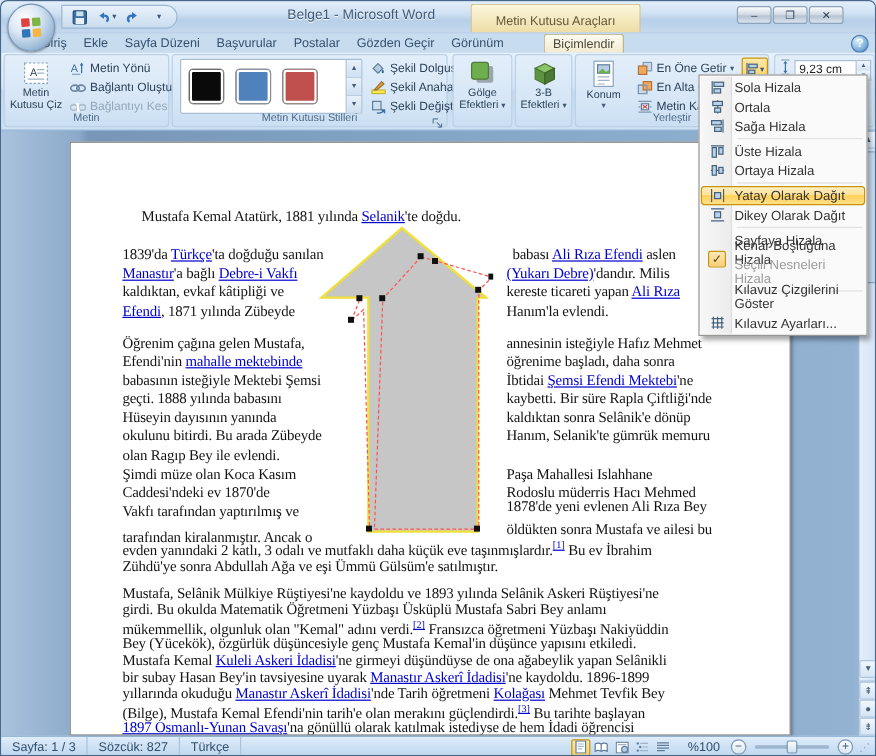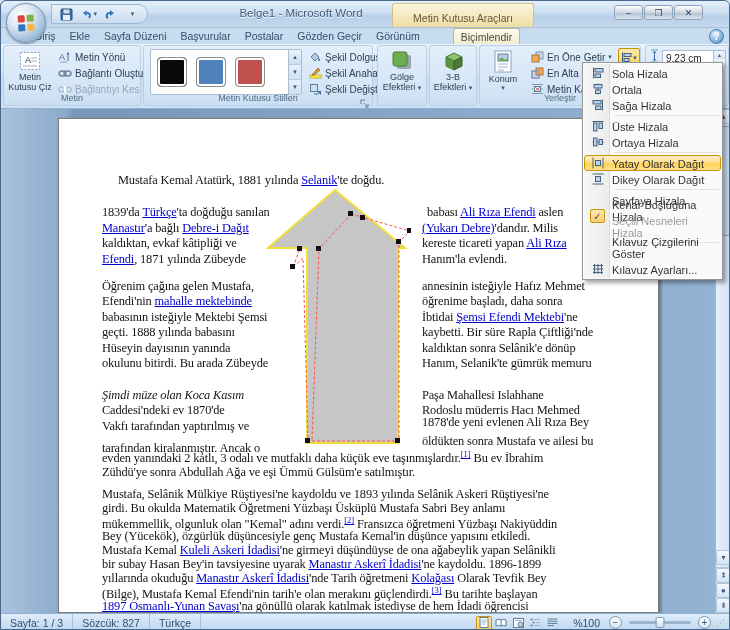--- a/index.html
+++ b/index.html
@@ -400,56 +400,57 @@
         </div>
       </div>
     </div>
   </div>
 
   <div class="docarea">
     <div class="page">
       <div style="position:absolute; inset:0;">
           <div class="doc-line" style="left: 43px; top: 54px; margin-left: 16px;"><span>Mustafa Kemal Atatürk, 1881 yılında </span><span class="doc-link">Selanik</span><span>'te doğdu.</span></div>
           <div class="doc-line" style="left: 43px; top: 86px;"><span>1839'da </span><span class="doc-link">Türkçe</span><span>'ta doğduğu sanılan</span></div>
-          <div class="doc-line" style="left: 43px; top: 102px;"><span class="doc-link">Manastır</span><span>'a bağlı </span><span class="doc-link">Debre-i Dağıt</span></div>
+          <div class="doc-line" style="left: 43px; top: 102px;"><span class="doc-link">Manastır</span><span>'a bağlı </span><span class="doc-link">Debre-i Vakfı</span></div>
           <div class="doc-line" style="left: 43px; top: 117px;"><span>kaldıktan, evkaf kâtipliği ve</span></div>
           <div class="doc-line" style="left: 43px; top: 133px;"><span class="doc-link">Efendi</span><span>, 1871 yılında Zübeyde</span></div>
           <div class="doc-line" style="left: 368px; top: 86px;"><span>babası </span><span class="doc-link">Ali Rıza Efendi</span><span> aslen</span></div>
           <div class="doc-line" style="left: 363px; top: 102px;"><span class="doc-link">(Yukarı Debre)</span><span>'dandır. Milis</span></div>
           <div class="doc-line" style="left: 363px; top: 117px;"><span>kereste ticareti yapan </span><span class="doc-link">Ali Rıza</span></div>
           <div class="doc-line" style="left: 363px; top: 133px;"><span>Hanım'la evlendi.</span></div>
           <div class="doc-line" style="left: 43px; top: 160px;"><span>Öğrenim çağına gelen Mustafa,</span></div>
           <div class="doc-line" style="left: 43px; top: 175px;"><span>Efendi'nin </span><span class="doc-link">mahalle mektebinde</span></div>
           <div class="doc-line" style="left: 43px; top: 191px;"><span>babasının isteğiyle Mektebi Şemsi</span></div>
           <div class="doc-line" style="left: 43px; top: 206px;"><span>geçti. 1888 yılında babasını</span></div>
           <div class="doc-line" style="left: 43px; top: 222px;"><span>Hüseyin dayısının yanında</span></div>
           <div class="doc-line" style="left: 43px; top: 237px;"><span>okulunu bitirdi. Bu arada Zübeyde</span></div>
+          <div class="doc-line" style="left: 43px; top: 253px;"><span>olan Ragıp Bey ile evlendi.</span></div>
           <div class="doc-line" style="left: 363px; top: 160px;"><span>annesinin isteğiyle Hafız Mehmet</span></div>
           <div class="doc-line" style="left: 363px; top: 175px;"><span>öğrenime başladı, daha sonra</span></div>
           <div class="doc-line" style="left: 363px; top: 191px;"><span>İbtidai </span><span class="doc-link">Şemsi Efendi Mektebi</span><span>'ne</span></div>
           <div class="doc-line" style="left: 363px; top: 206px;"><span>kaybetti. Bir süre Rapla Çiftliği'nde</span></div>
           <div class="doc-line" style="left: 363px; top: 222px;"><span>kaldıktan sonra Selânik'e dönüp</span></div>
           <div class="doc-line" style="left: 363px; top: 237px;"><span>Hanım, Selanik'te gümrük memuru</span></div>
-          <div class="doc-line" style="left: 43px; top: 269px; font-style: italic;"><span>Şimdi müze olan Koca Kasım</span></div>
+          <div class="doc-line" style="left: 43px; top: 269px;"><span>Şimdi müze olan Koca Kasım</span></div>
           <div class="doc-line" style="left: 43px; top: 284px;"><span>Caddesi'ndeki ev 1870'de</span></div>
           <div class="doc-line" style="left: 43px; top: 300px;"><span>Vakfı tarafından yaptırılmış ve</span></div>
           <div class="doc-line" style="left: 43px; top: 299px; margin-top: 23px;"><span>tarafından kiralanmıştır. Ancak o</span></div>
           <div class="doc-line" style="left: 363px; top: 269px;"><span>Paşa Mahallesi Islahhane</span></div>
           <div class="doc-line" style="left: 363px; top: 284px;"><span>Rodoslu müderris Hacı Mehmed</span></div>
           <div class="doc-line" style="left: 363px; top: 296px;"><span>1878'de yeni evlenen Ali Rıza Bey</span></div>
           <div class="doc-line" style="left: 363px; top: 315px;"><span>öldükten sonra Mustafa ve ailesi bu</span></div>
           <div class="doc-line" style="left: 43px; top: 330px;"><span>evden yanındaki 2 katlı, 3 odalı ve mutfaklı daha küçük eve taşınmışlardır.</span><span class="doc-link sup">[1]</span><span> Bu ev İbrahim</span></div>
           <div class="doc-line" style="left: 43px; top: 346px;"><span>Zühdü'ye sonra Abdullah Ağa ve eşi Ümmü Gülsüm'e satılmıştır.</span></div>
           <div class="doc-line" style="left: 43px; top: 368px;"><span>Mustafa, Selânik Mülkiye Rüştiyesi'ne kaydoldu ve 1893 yılında Selânik Askeri Rüştiyesi'ne</span></div>
           <div class="doc-line" style="left: 43px; top: 382px;"><span>girdi. Bu okulda Matematik Öğretmeni Yüzbaşı Üsküplü Mustafa Sabri Bey anlamı</span></div>
           <div class="doc-line" style="left: 43px; top: 396px;"><span>mükemmellik, olgunluk olan "Kemal" adını verdi.</span><span class="doc-link sup">[2]</span><span> Fransızca öğretmeni Yüzbaşı Nakiyüddin</span></div>
           <div class="doc-line" style="left: 43px; top: 410px;"><span>Bey (Yücekök), özgürlük düşüncesiyle genç Mustafa Kemal'in düşünce yapısını etkiledi.</span></div>
           <div class="doc-line" style="left: 43px; top: 424px;"><span>Mustafa Kemal </span><span class="doc-link">Kuleli Askeri İdadisi</span><span>'ne girmeyi düşündüyse de ona ağabeylik yapan Selânikli</span></div>
           <div class="doc-line" style="left: 43px; top: 438px;"><span>bir subay Hasan Bey'in tavsiyesine uyarak </span><span class="doc-link">Manastır Askerî İdadisi</span><span>'ne kaydoldu. 1896-1899</span></div>
-          <div class="doc-line" style="left: 43px; top: 452px;"><span>yıllarında okuduğu </span><span class="doc-link">Manastır Askerî İdadisi</span><span>'nde Tarih öğretmeni </span><span class="doc-link">Kolağası</span><span> Olarak Tevfik Bey</span></div>
+          <div class="doc-line" style="left: 43px; top: 452px;"><span>yıllarında okuduğu </span><span class="doc-link">Manastır Askerî İdadisi</span><span>'nde Tarih öğretmeni </span><span class="doc-link">Kolağası</span><span> Mehmet Tevfik Bey</span></div>
           <div class="doc-line" style="left: 43px; top: 466px;"><span>(Bilge), Mustafa Kemal Efendi'nin tarih'e olan merakını güçlendirdi.</span><span class="doc-link sup">[3]</span><span> Bu tarihte başlayan</span></div>
           <div class="doc-line" style="left: 43px; top: 480px;"><span class="doc-link">1897 Osmanlı-Yunan Savaşı</span><span>'na gönüllü olarak katılmak istediyse de hem İdadi öğrencisi</span></div>
         </div>
       <div class="shapewrap">
         <svg width="152" height="265" viewBox="0 0 152 265">
           <polygon points="76,5 9,63 48,63 48,258 139,258 139,63 146,63" fill="#c6c6c6" stroke="#f0df3a" stroke-width="2"></polygon>
           <g stroke="#ff5050" stroke-width="1" stroke-dasharray="3 2" fill="none">
             <polyline points="92,29 151,46 140,57 140,256 49,256 44,73 34,82"></polyline>
             <polyline points="92,29 60,64 53,256"></polyline>
             <polyline points="34,82 41,64"></polyline>

